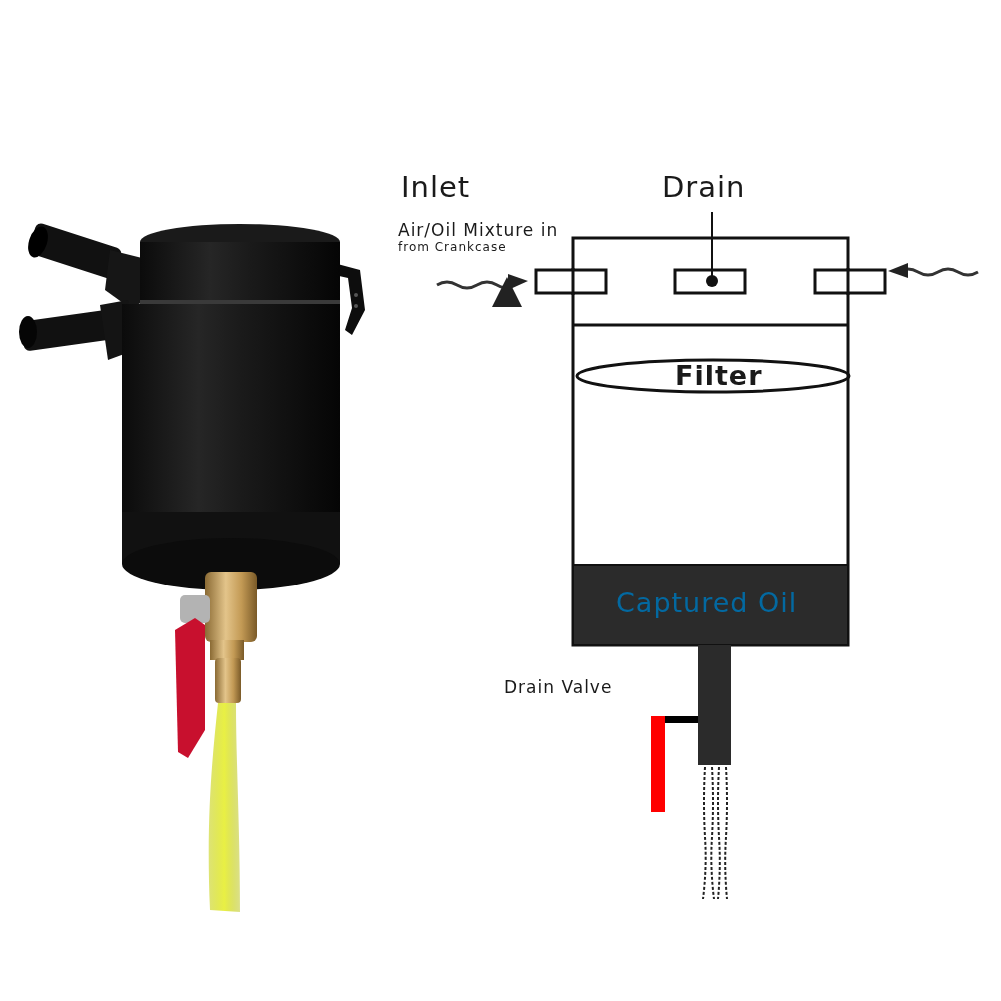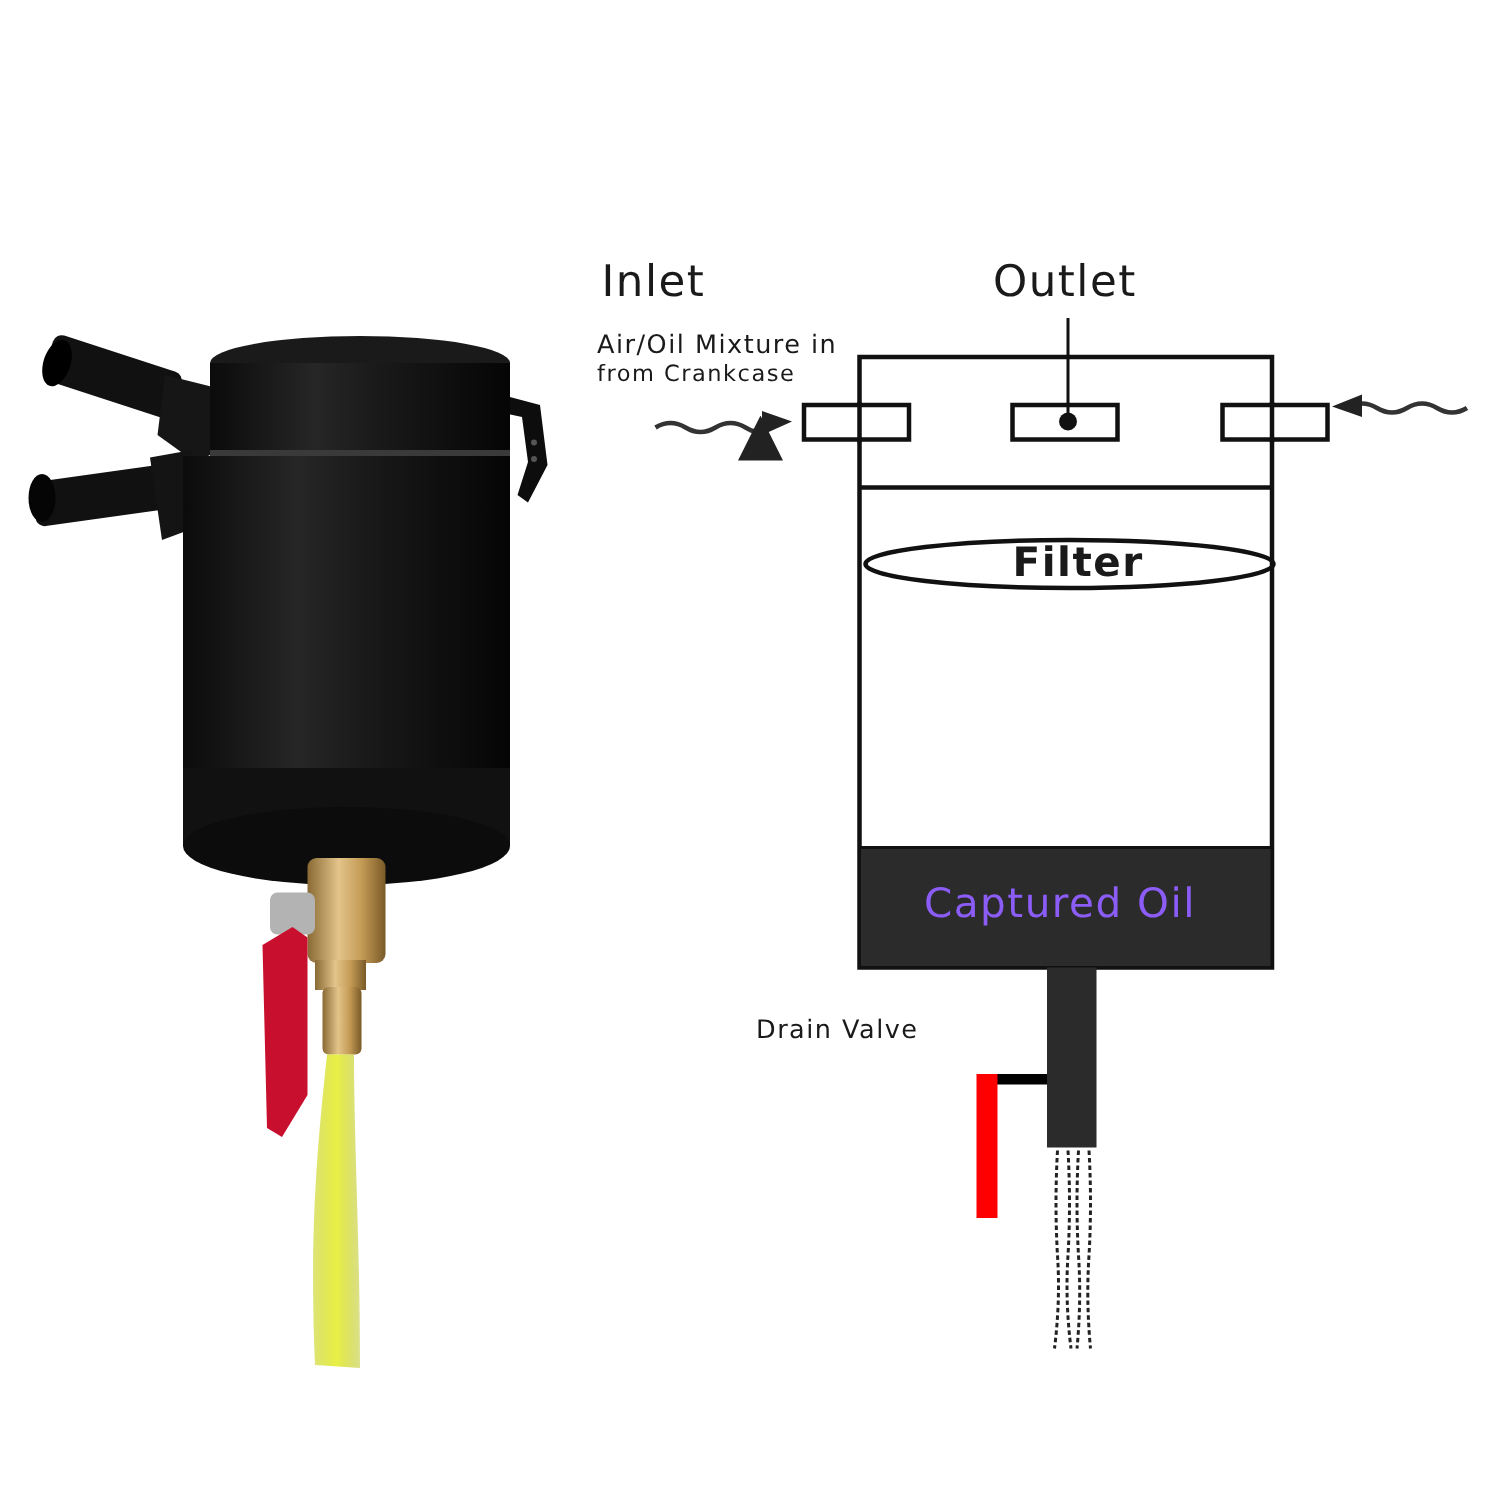--- a/index.html
+++ b/index.html
@@ -106,17 +106,17 @@
   <g stroke="#222" stroke-width="2" fill="none" stroke-dasharray="3,2">
     <path d="M705,767 q-2,35 0,70 q2,30 -2,62"></path>
     <path d="M712,767 q2,35 0,70 q-2,30 2,62"></path>
     <path d="M719,767 q-2,35 0,70 q2,30 -1,62"></path>
     <path d="M726,767 q2,35 0,70 q-2,30 1,62"></path>
   </g>
 </svg>
 
 <div class="lbl" style="left:401px;top:170px;font-size:29px;">Inlet</div>
 <div class="lbl" style="left:398px;top:220px;font-size:17px;">Air/Oil Mixture in</div>
-<div class="lbl" style="left:398px;top:240px;font-size:15px;">from Crankcase</div>
-<div class="lbl" style="left:662px;top:170px;font-size:29px;">Outlet</div>
+<div class="lbl" style="left:398px;top:240px;font-size:12px;">from Crankcase</div>
+<div class="lbl" style="left:662px;top:170px;font-size:29px;">Drain</div>
 <div class="lbl" style="left:675px;top:360px;font-size:27px;font-weight:bold;">Filter</div>
-<div class="lbl" style="left:616px;top:587px;font-size:27px;color:#8b5cf6;">Captured Oil</div>
+<div class="lbl" style="left:616px;top:587px;font-size:27px;color:#0369a1;">Captured Oil</div>
 <div class="lbl" style="left:504px;top:677px;font-size:17px;">Drain Valve</div>
 
 </body></html>

